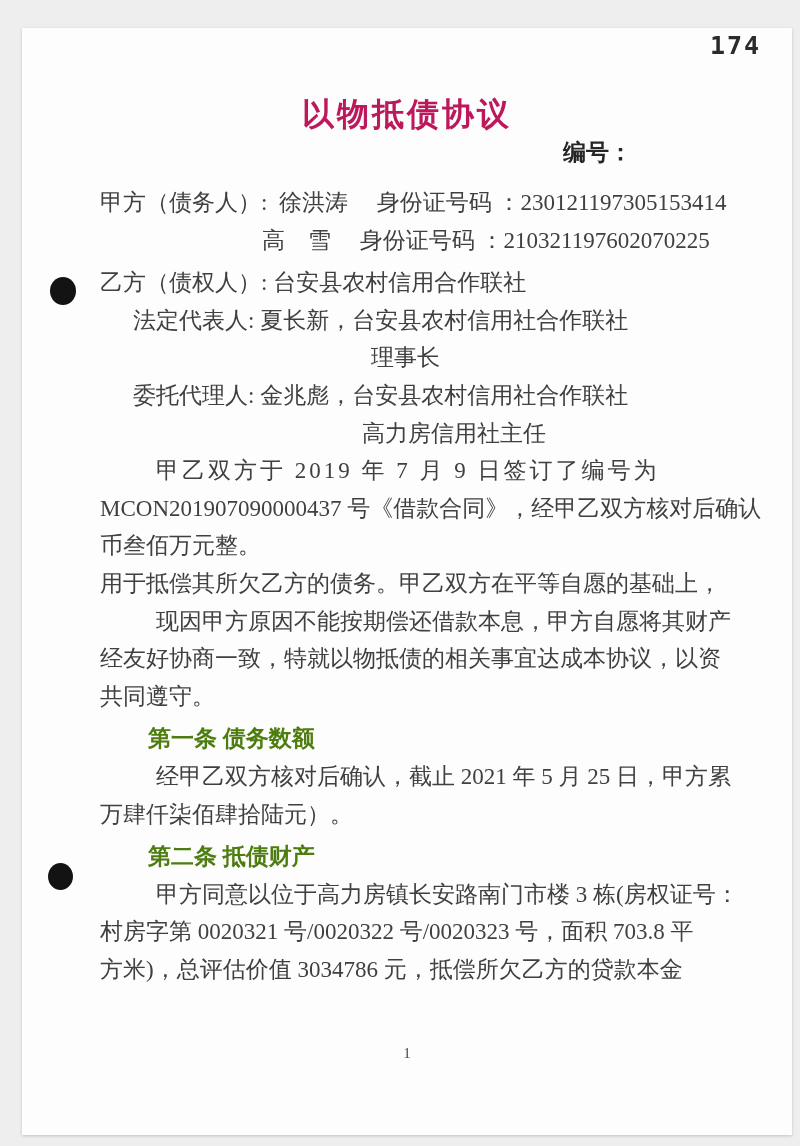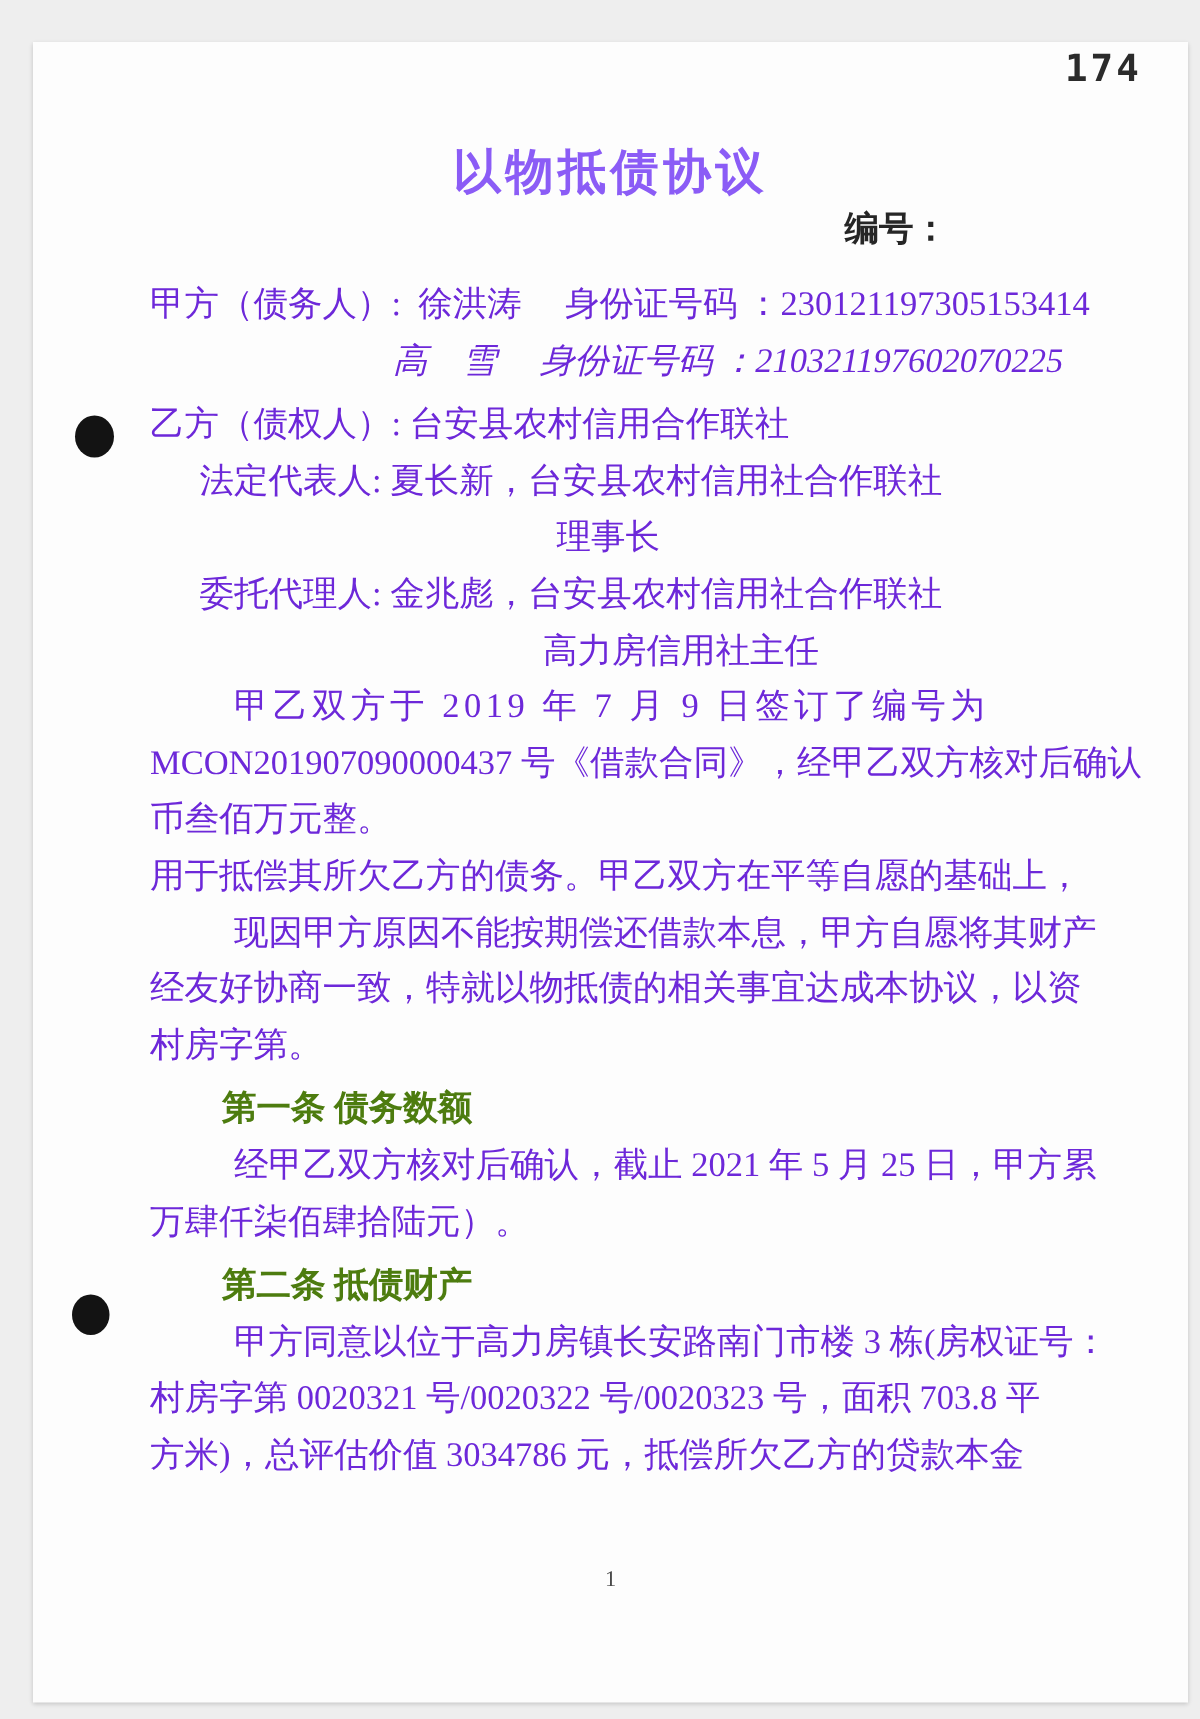--- a/index.html
+++ b/index.html
@@ -41,48 +41,48 @@
     position: absolute;
     top: 64px;
     left: 0;
     right: 0;
     text-align: center;
     font-family: "Liberation Sans", "DejaVu Sans", sans-serif;
     font-weight: bold;
     font-size: 32px;
     line-height: 44px;
     letter-spacing: 3px;
-    color: #8b5cf6;
+    color: #be185d;
   }
   .serial-label {
     position: absolute;
     top: 110px;
     left: 541px;
     font-weight: bold;
     font-size: 23px;
     line-height: 30px;
     color: #262626;
   }
   .doc-body {
     position: absolute;
     top: 156px;
     left: 0;
     right: 0;
   }
   .line {
     height: 37.6px;
     line-height: 37.6px;
     font-size: 23px;
-    color: #6d28d9;
+    color: #404040;
     white-space: pre;
   }
   .ind-flush   { padding-left: 78px; }
   .ind-para    { padding-left: 134px; }
   .ind-label   { padding-left: 111px; }
-  .ind-hang    { padding-left: 240px; font-style: italic; }
+  .ind-hang    { padding-left: 240px; }
   .ind-mid-a   { padding-left: 349px; }
   .ind-mid-b   { padding-left: 340px; }
   .ind-heading { padding-left: 126px; }
   .bold   { font-weight: bold; color: #4d7c0f; }
   .spaced { letter-spacing: 3px; }
   .gap    { margin-top: 5px; }
   .binding-hole {
     position: absolute;
     background: #131313;
     border-radius: 50%;
@@ -122,21 +122,21 @@
         <div class="line ind-label">法定代表人: 夏长新，台安县农村信用社合作联社</div>
         <div class="line ind-mid-a">理事长</div>
         <div class="line ind-label">委托代理人: 金兆彪，台安县农村信用社合作联社</div>
         <div class="line ind-mid-b">高力房信用社主任</div>
         <div class="line ind-para spaced">甲乙双方于 2019 年 7 月 9 日签订了编号为</div>
         <div class="line ind-flush">MCON201907090000437 号《借款合同》，经甲乙双方核对后确认</div>
         <div class="line ind-flush">币叁佰万元整。</div>
         <div class="line ind-flush">用于抵偿其所欠乙方的债务。甲乙双方在平等自愿的基础上，</div>
         <div class="line ind-para">现因甲方原因不能按期偿还借款本息，甲方自愿将其财产</div>
         <div class="line ind-flush">经友好协商一致，特就以物抵债的相关事宜达成本协议，以资</div>
-        <div class="line ind-flush">村房字第。</div>
+        <div class="line ind-flush">共同遵守。</div>
         <div class="line ind-heading bold gap">第一条 债务数额</div>
         <div class="line ind-para">经甲乙双方核对后确认，截止 2021 年 5 月 25 日，甲方累</div>
         <div class="line ind-flush">万肆仟柒佰肆拾陆元）。</div>
         <div class="line ind-heading bold gap">第二条 抵债财产</div>
         <div class="line ind-para">甲方同意以位于高力房镇长安路南门市楼 3 栋(房权证号：</div>
         <div class="line ind-flush">村房字第 0020321 号/0020322 号/0020323 号，面积 703.8 平</div>
         <div class="line ind-flush">方米)，总评估价值 3034786 元，抵偿所欠乙方的贷款本金</div>
       </div>
 
     <div class="footer-page-number">1</div>

